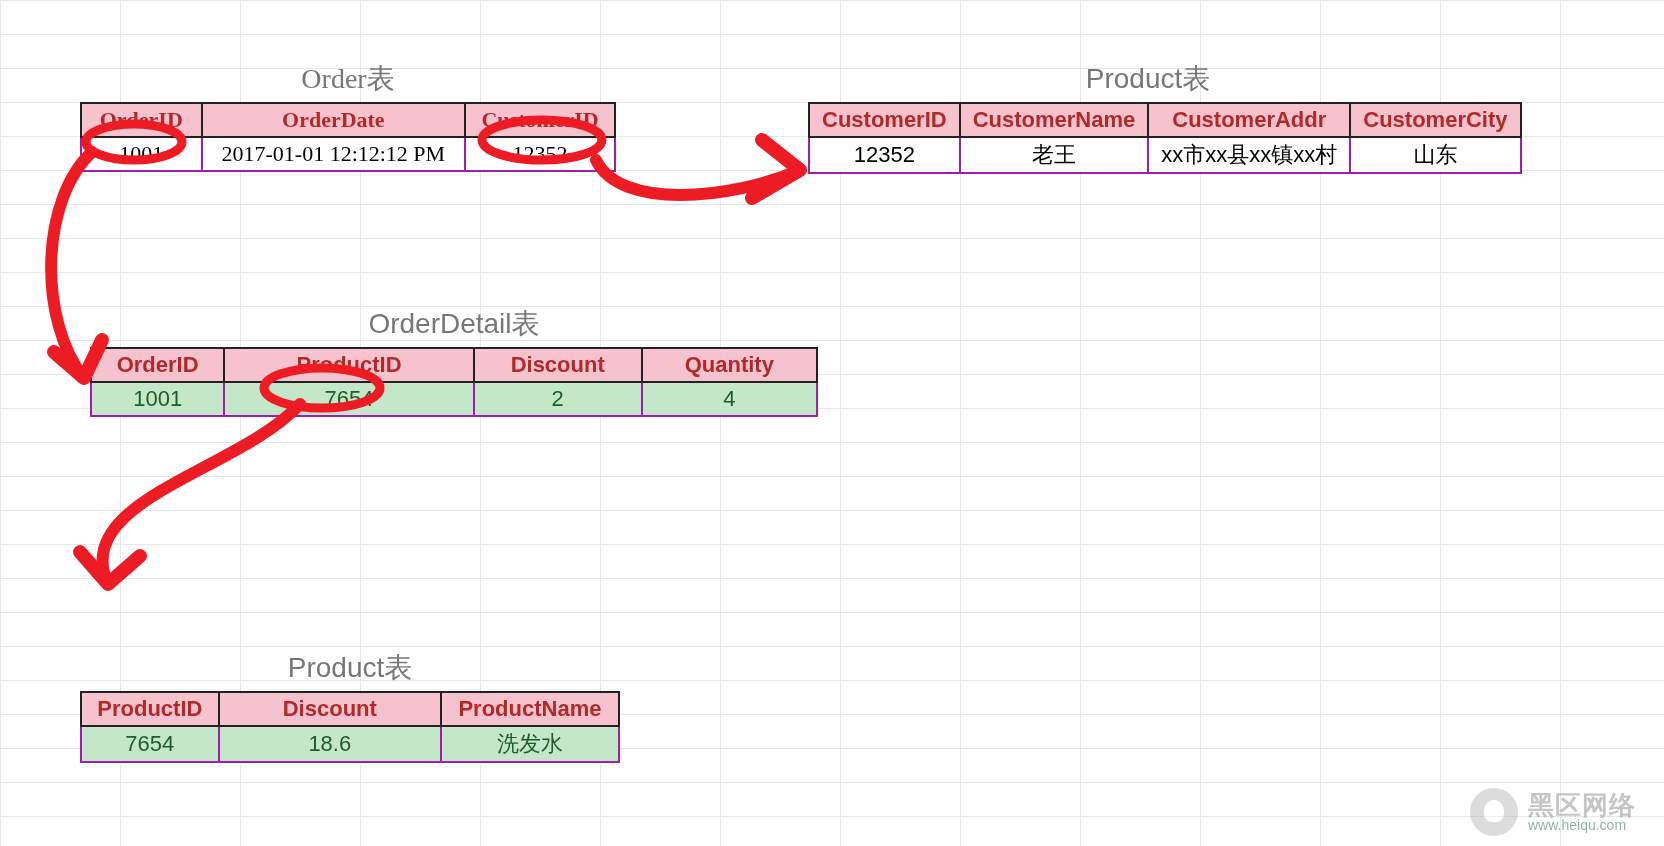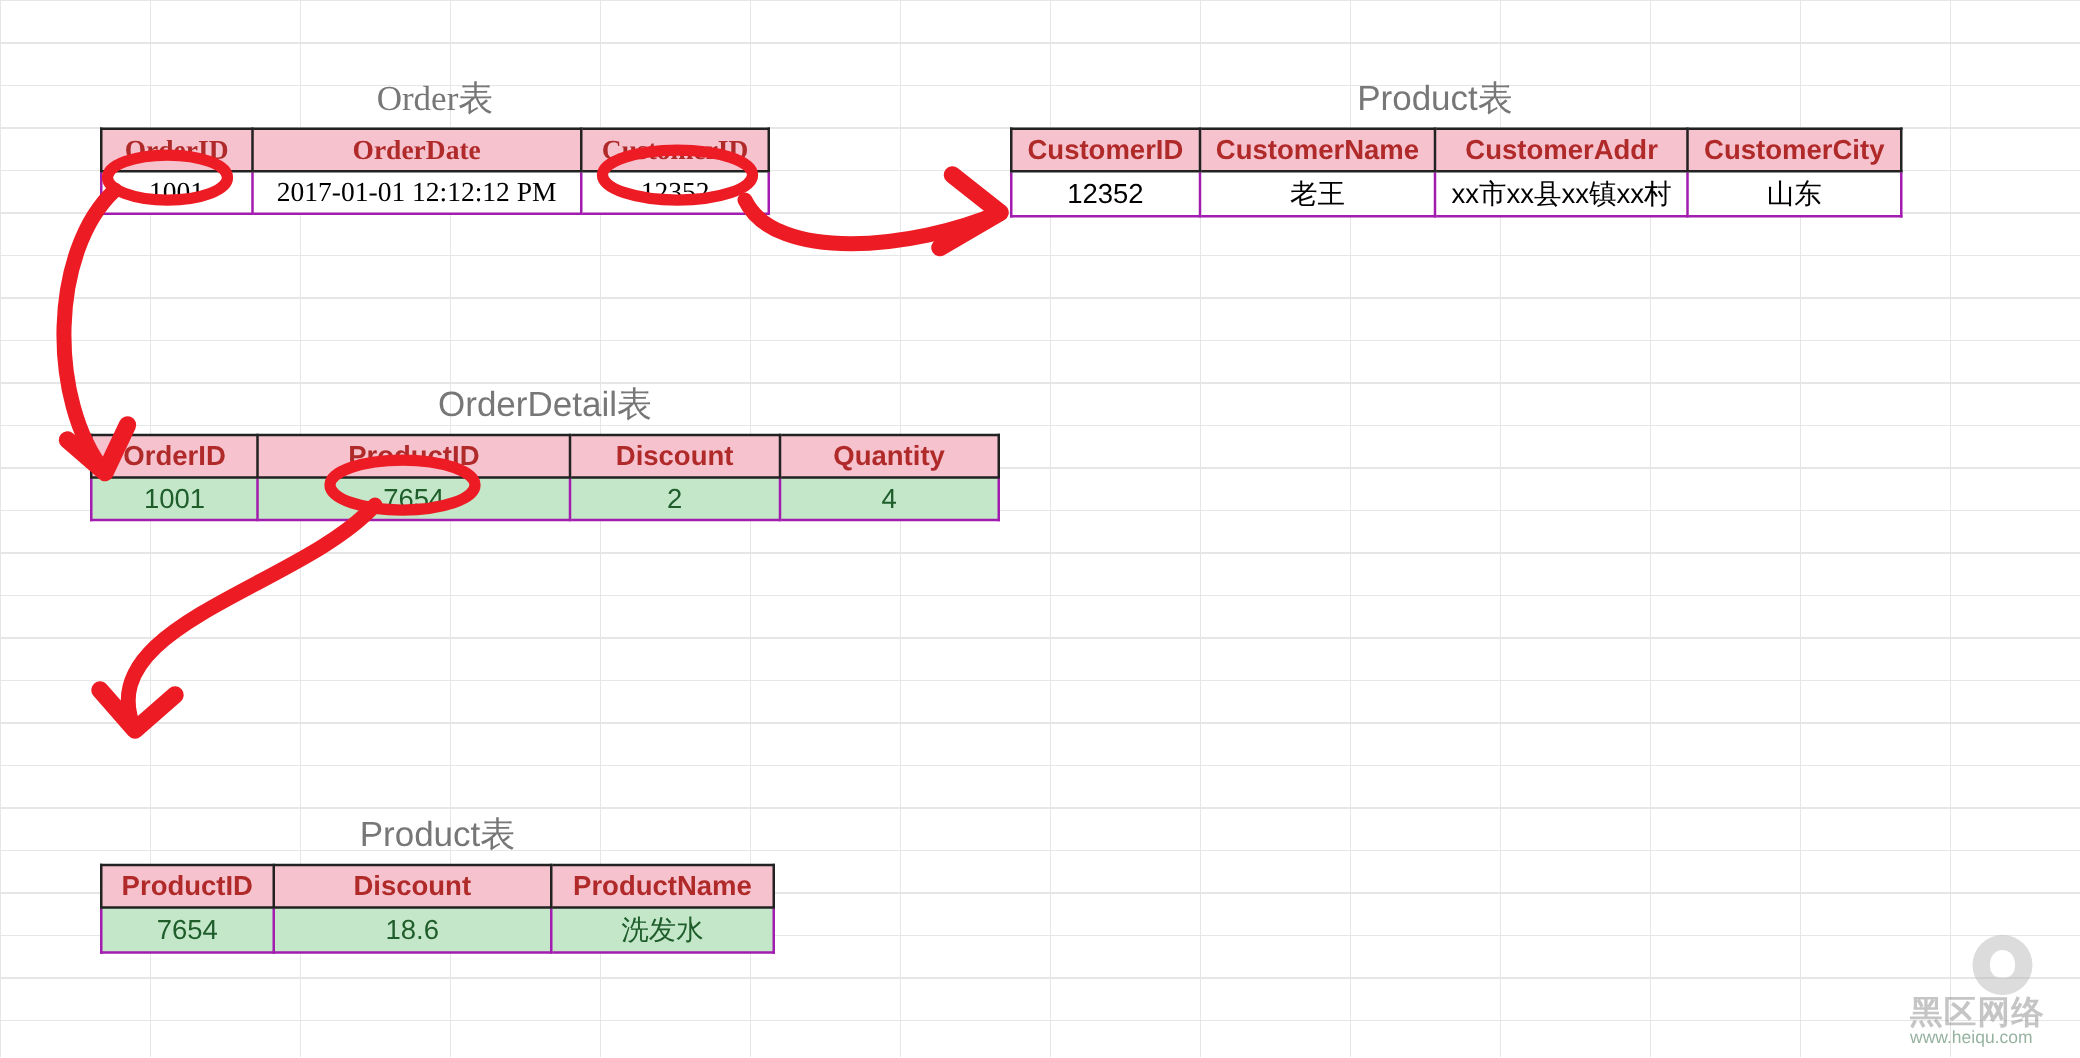--- a/index.html
+++ b/index.html
@@ -58,24 +58,23 @@
   td.greencell {
     background: #c3e7c8;
     color: #1f5d2b;
   }
   
   .watermark {
     position: absolute;
     right: 28px;
     bottom: 10px;
     display: flex;
-    align-items: flex-end;
+    align-items: center;
     opacity: 0.45;
     color: #888;
-    flex-direction: column;
   }
   .watermark .logo {
     width: 48px;
     height: 48px;
     background: #b2b2b2;
     border-radius: 50%;
     position: relative;
     margin-right: 10px;
   }
   .watermark .logo::after {
@@ -146,21 +145,21 @@
       <tr>
         <td>12352</td>
         <td>老王</td>
         <td>xx市xx县xx镇xx村</td>
         <td>山东</td>
       </tr>
     </tbody>
       </table>
   </div>
 
-  <div class="table-block" style="left:72px; top:305px; width:728px;">
+  <div class="table-block" style="left:90px; top:305px; width:728px;">
     <div class="table-title">OrderDetail表</div>
     <table>
       <tbody>
           <tr>
         <th style="width:116px">OrderID</th>
         <th style="width:264px">ProductID</th>
         <th style="width:158px">Discount</th>
         <th style="width:170px">Quantity</th>
       </tr>
       <tr>

